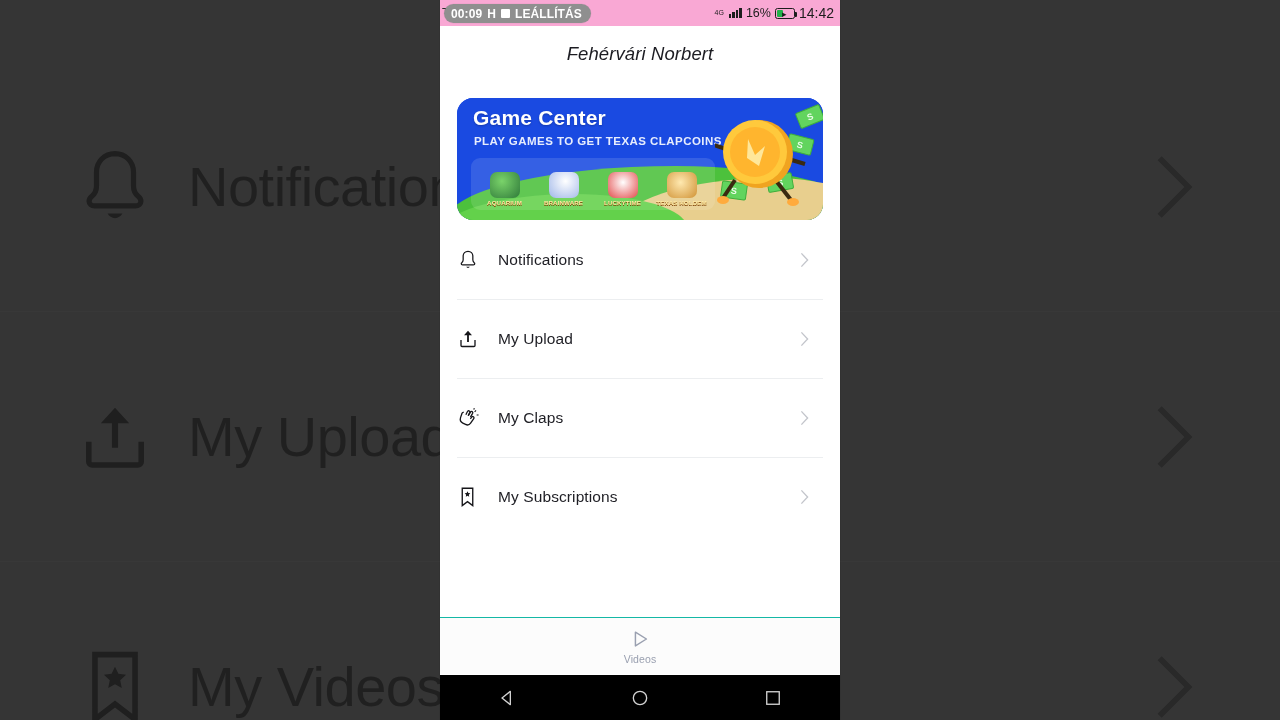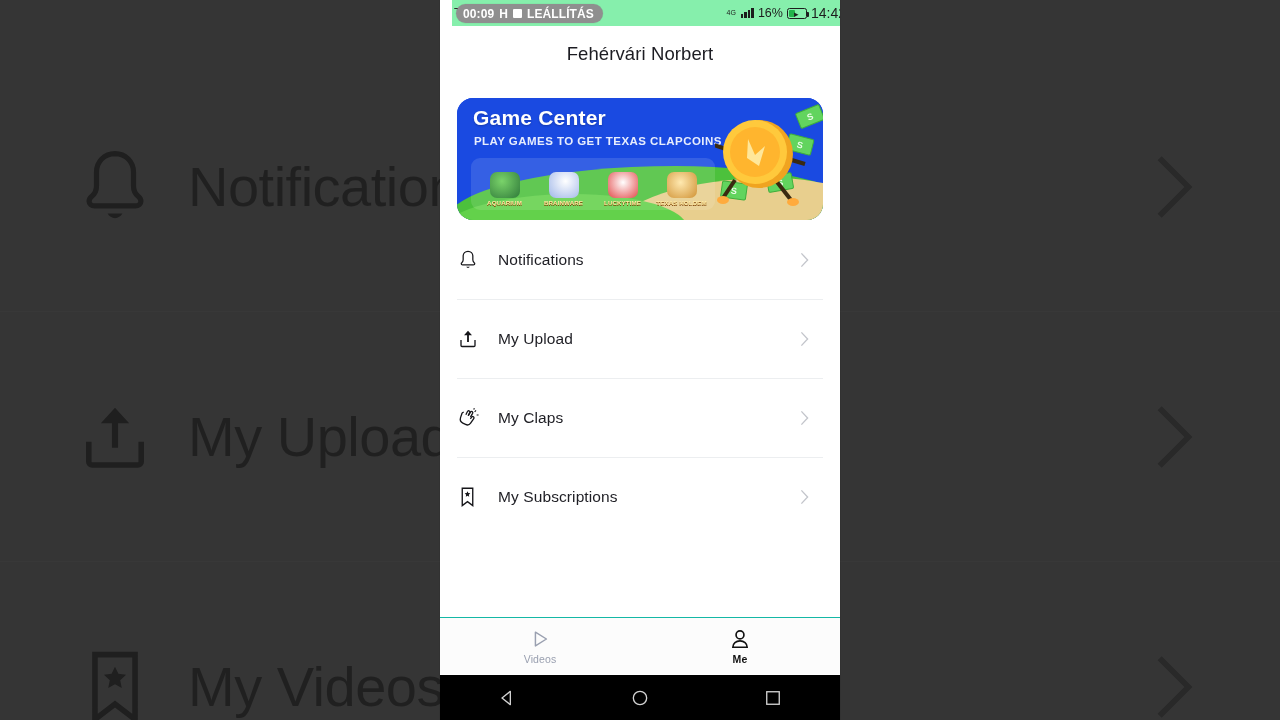--- a/index.html
+++ b/index.html
@@ -37,24 +37,24 @@
   
   .phone {
     position:absolute; left:440px; top:0; width:400px; height:720px;
     background:#ffffff; overflow:hidden;
     box-shadow:0 0 0 1px rgba(0,0,0,0.05);
   }
 
   
   .statusbar {
     position:relative; height:26px; width:100%;
-    background:#86efac;
+    background:#f9a8d4;
     display:flex; align-items:center; justify-content:space-between;
     padding:0 6px 0 0;
-    font-size:12.5px; color:#222;margin-left:12px;
+    font-size:12.5px; color:#222;
   }
   .sb-left { display:flex; align-items:center; height:100%; padding-left:2px; }
   .carrier { font-size:12px; color:#2b2b2b; letter-spacing:0; }
   .rec-pill {
     position:absolute; left:4px; top:4px;
     display:flex; align-items:center; gap:5px;
     background:#8f8f8f; color:#fff;
     border-radius:11px; height:19px; padding:0 9px 0 7px;
     font-size:12px; font-weight:bold; letter-spacing:0.1px;
     box-shadow:0 0 0 0.5px rgba(0,0,0,0.06);
@@ -77,21 +77,21 @@
   }
   .battery::after {
     content:""; position:absolute; right:-3.2px; top:3px;
     width:2px; height:5px; background:#1d1d1d; border-radius:0 1px 1px 0;
   }
   .battery .fill { width:38%; height:100%; background:#23b24b; border-radius:1px; }
   .battery .bolt { position:absolute; left:6px; top:0.5px; font-size:9px; color:#1d1d1d; }
   .clock { font-size:14px; color:#1d1d1d; }
 
   
-  .title-bar { height:56px; display:flex; align-items:center; justify-content:center; background:#fff; }
+  .title-bar { height:56px; display:flex; align-items:center; justify-content:center; background:#fff;font-style:italic; }
   .title-bar h1 { font-size:18.5px; font-weight:normal; color:#1c1c22; letter-spacing:0.1px; }
 
   
   .banner-wrap { padding:16px 17px 0 17px; }
   .banner {
     position:relative; width:366px; height:122px; border-radius:16px; overflow:hidden;
     background:linear-gradient(180deg,#1b4be2 0%,#1b4be2 58%,#2a6de6 58%,#2a6de6 64%,#3fa33c 66%,#56c33f 78%,#8bd94a 88%,#cfd98a 96%,#e8d79a 100%);
   }
   .ban-sky { position:absolute; inset:0; background:#1a4ae1; }
   .ban-hill {
@@ -380,29 +380,20 @@
 
     <div class="tabbar">
       <div class="tab">
         <span>
           <svg width="22" height="22" viewBox="0 0 24 24">
               <path d="M7 4.5l12 7.5-12 7.5z" fill="none" stroke="#9aa0b0" stroke-width="1.6" stroke-linejoin="round"></path>
             </svg>
         </span>
         <span class="tlabel">Videos</span>
       </div>
-      <div class="tab active">
-        <span>
-          <svg width="22" height="22" viewBox="0 0 24 24">
-              <circle cx="12" cy="7.5" r="4.3" fill="none" stroke="#111" stroke-width="1.8"></circle>
-              <path d="M4.2 21c0-4.3 3.5-7 7.8-7s7.8 2.7 7.8 7z" fill="none" stroke="#111" stroke-width="1.8"></path>
-            </svg>
-        </span>
-        <span class="tlabel">Me</span>
-      </div>
     </div>
 
     <div class="navbar">
       <div class="nav-btn">
         <svg width="20" height="20" viewBox="0 0 24 24">
             <path d="M16 4L6 12l10 8z" fill="none" stroke="#d2d2d2" stroke-width="1.6" stroke-linejoin="round"></path>
           </svg>
       </div>
       <div class="nav-btn">
         <svg width="20" height="20" viewBox="0 0 24 24">

